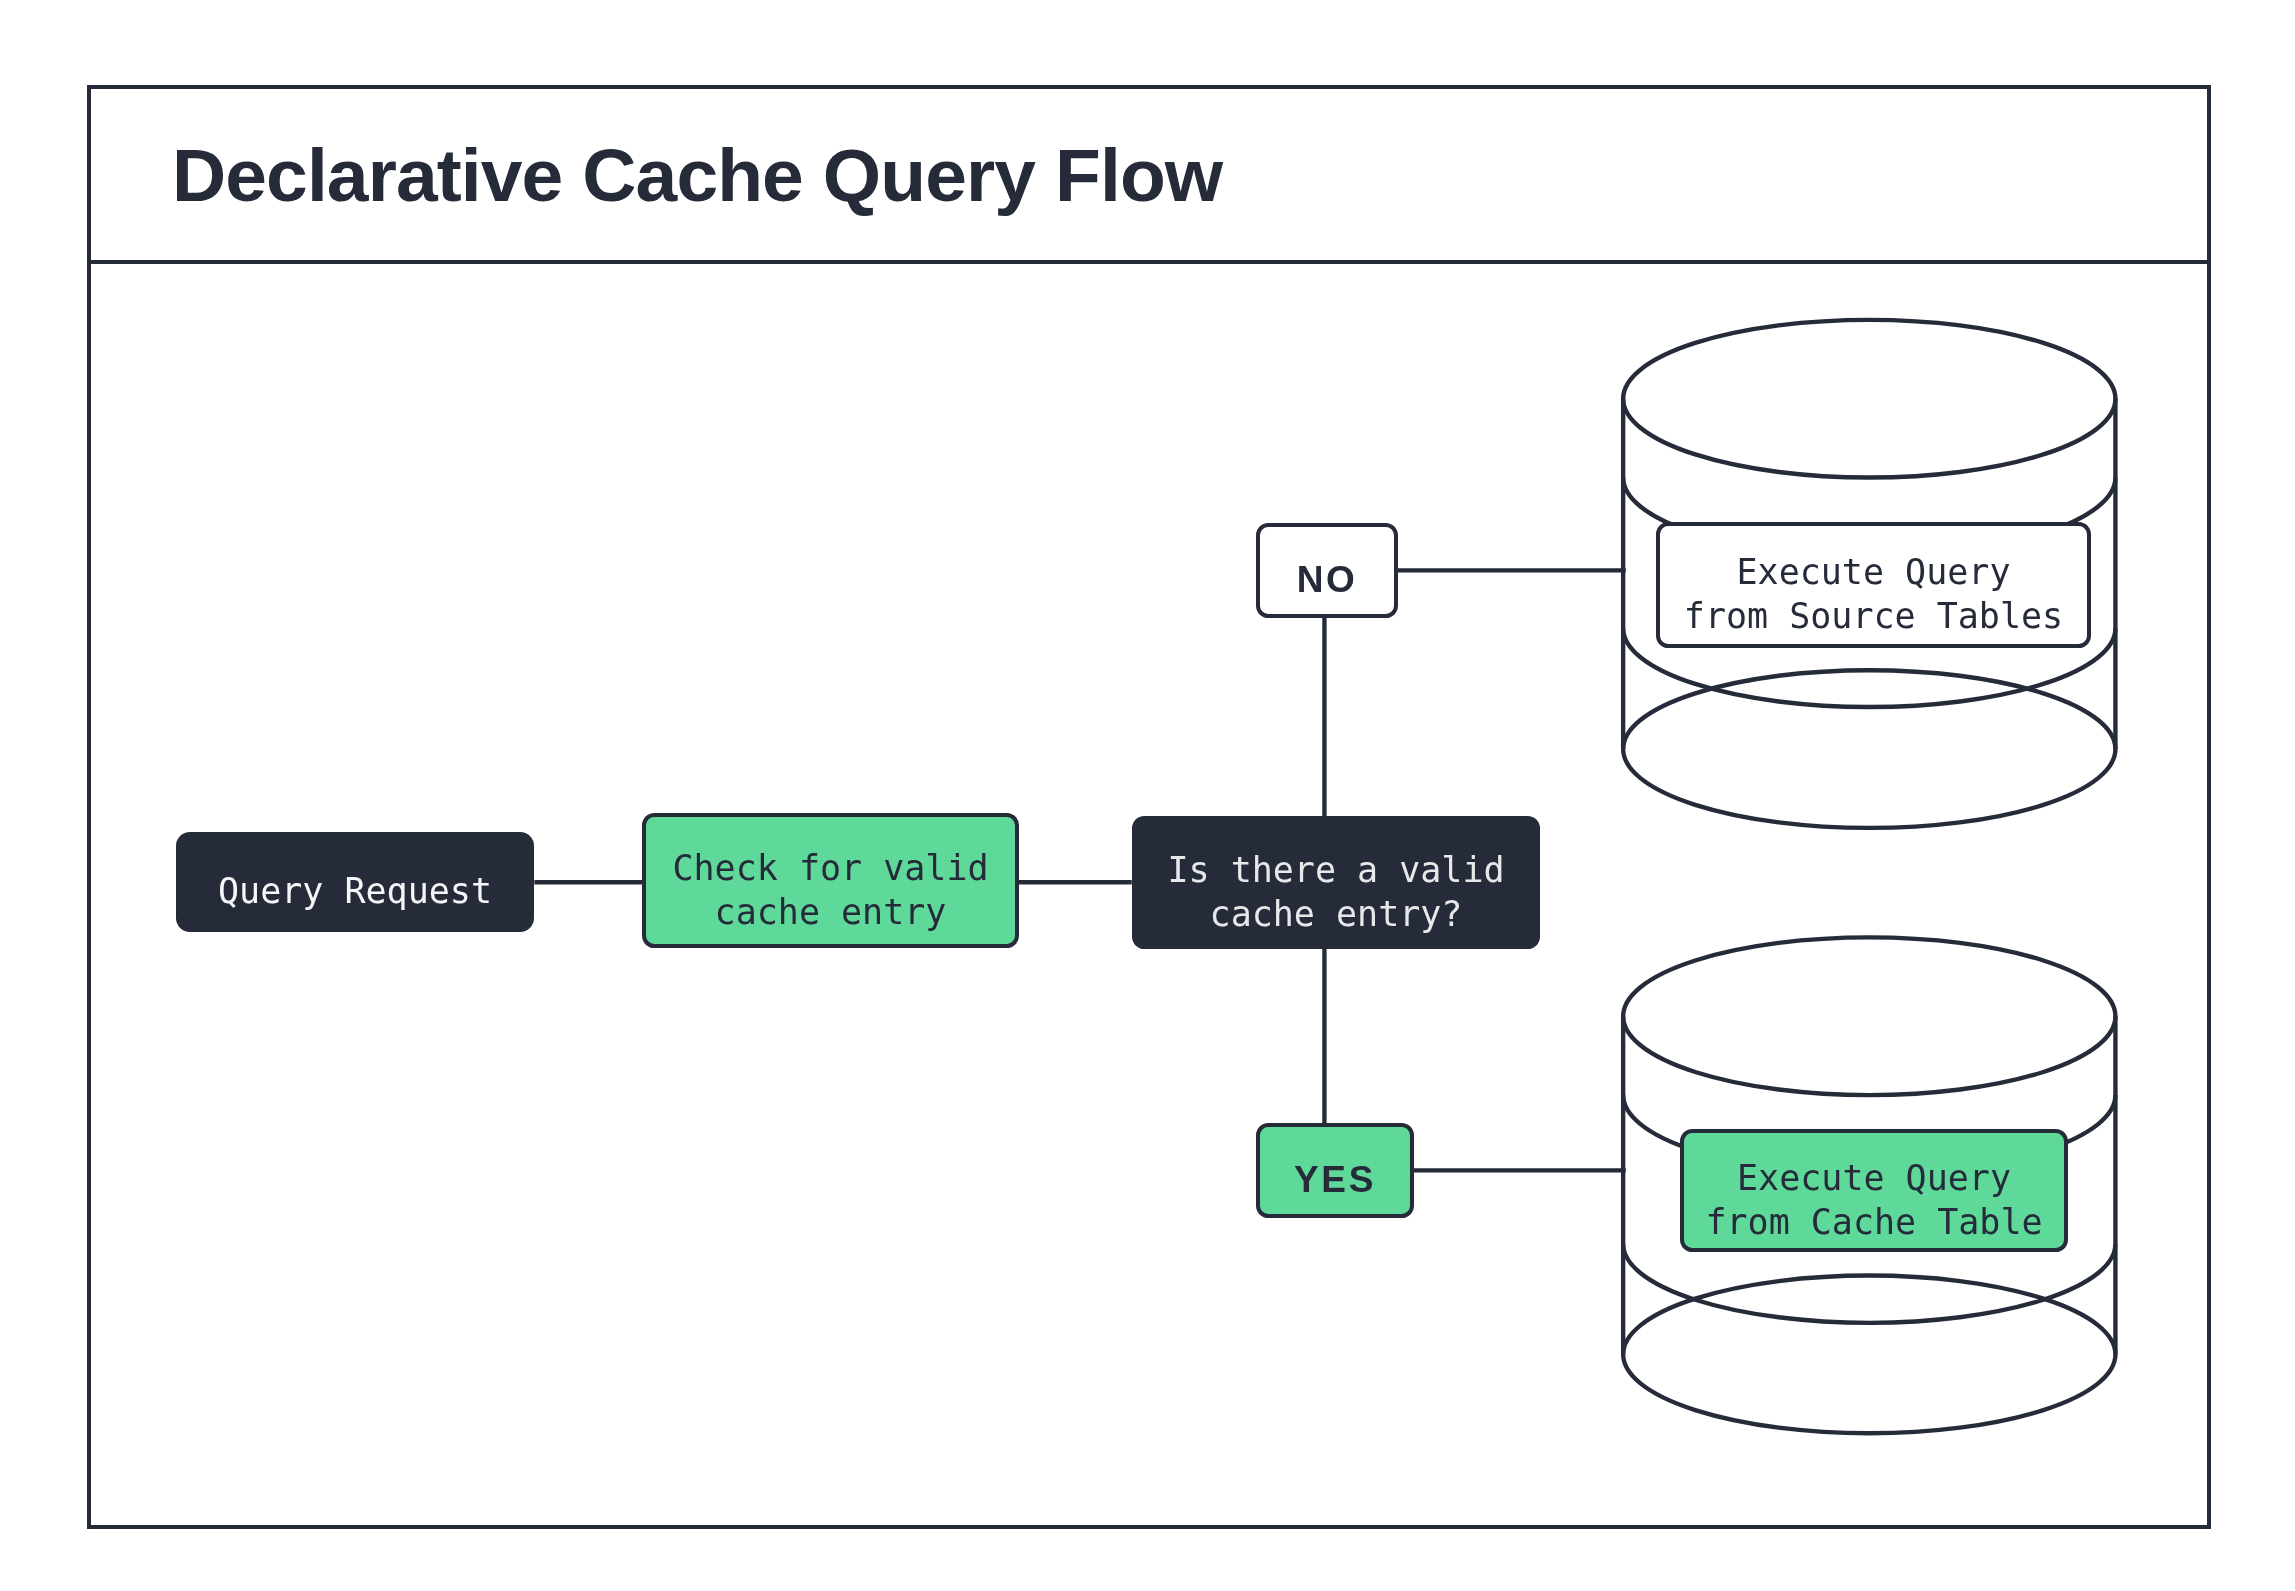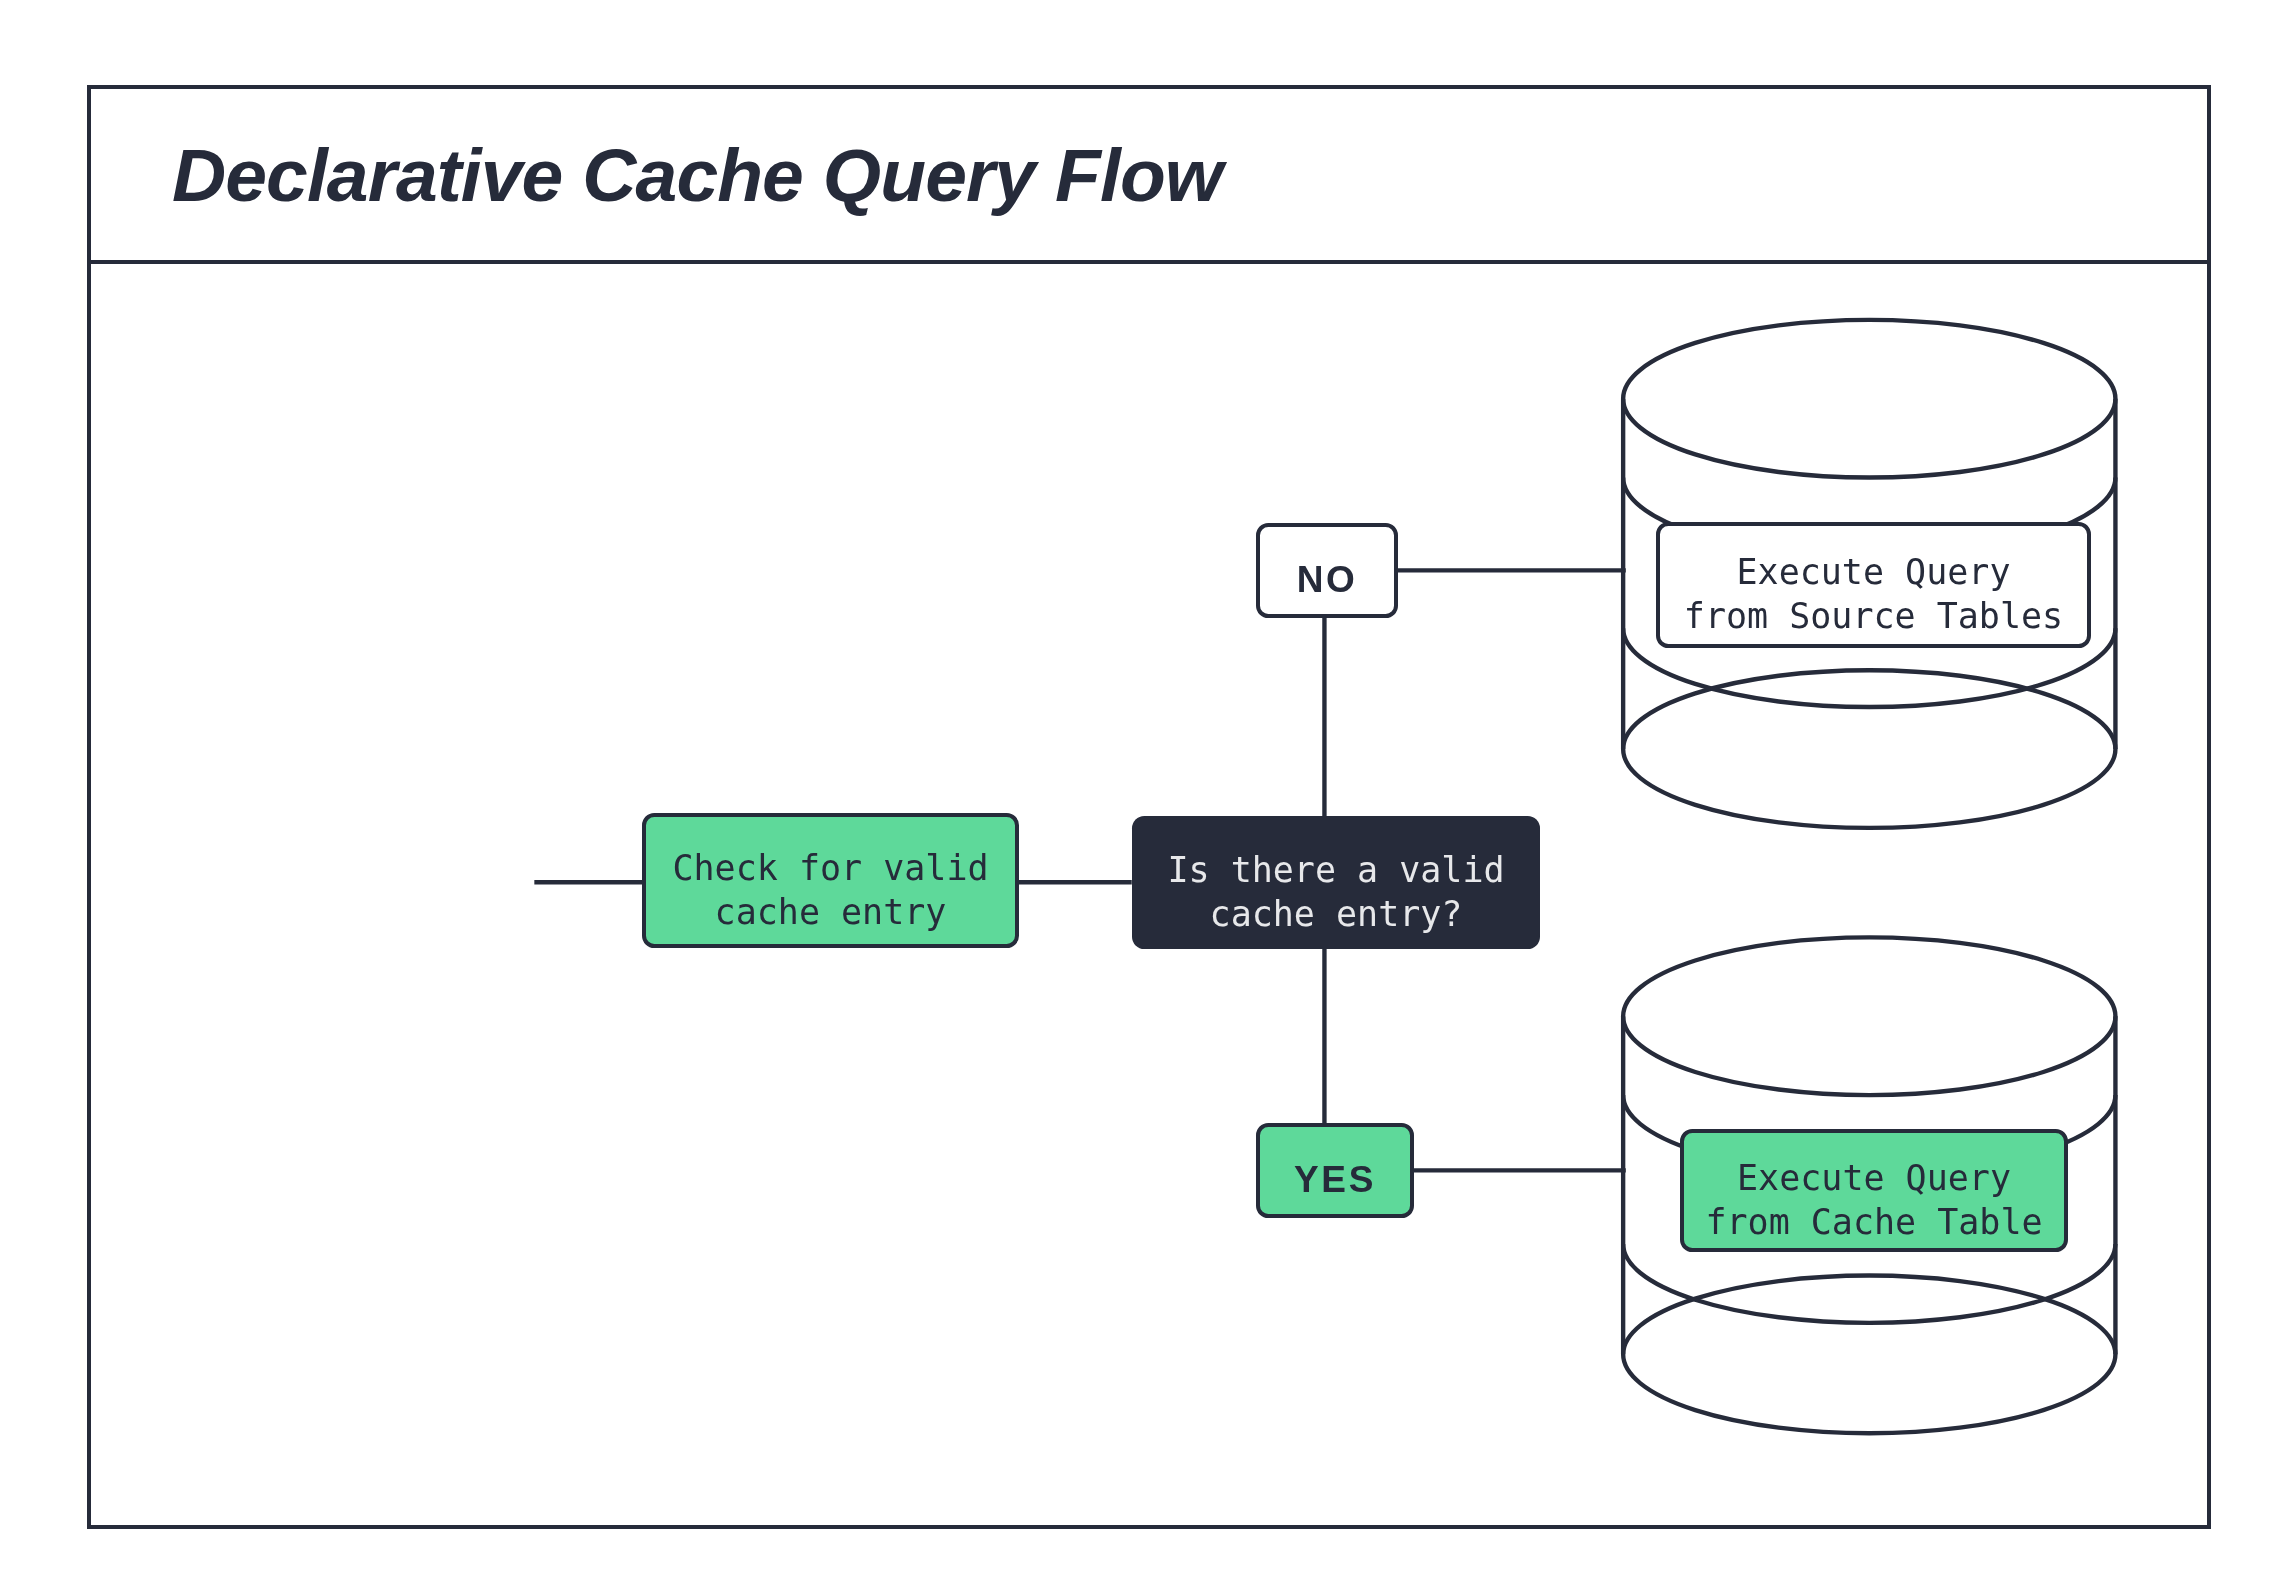--- a/index.html
+++ b/index.html
@@ -28,21 +28,20 @@
   }
   .title-bar {
     position: absolute;
     left: 0; top: 0;
     width: 100%;
     height: 175px;
     border-bottom: 4.4px solid #262b3a;
     box-sizing: border-box;
     display: flex;
     align-items: center;
-    font-style: italic;
   }
   .title {
     margin: 0;
     padding-left: 81px;
     font-size: 75px;
     font-weight: 700;
     letter-spacing: -0.9px;
     color: #262b3a;
   }
   
@@ -122,20 +121,23 @@
       <ellipse class="cyl" cx="2134" cy="1160" rx="281" ry="90"></ellipse>
     </g>
   </svg>
 
   <div class="frame">
     <div class="title-bar">
       <h1 class="title">Declarative Cache Query Flow</h1>
     </div>
   </div>
 
+  <div class="node dark" id="node-query-request">
+    <span class="label">Query Request</span>
+  </div>
 
   <div class="node dark dim" id="node-decision">
     <span class="label">Is there a valid
 cache entry?</span>
   </div>
 
   <div class="node green" id="node-check-cache">
     <span class="label">Check for valid
 cache entry</span>
   </div>

